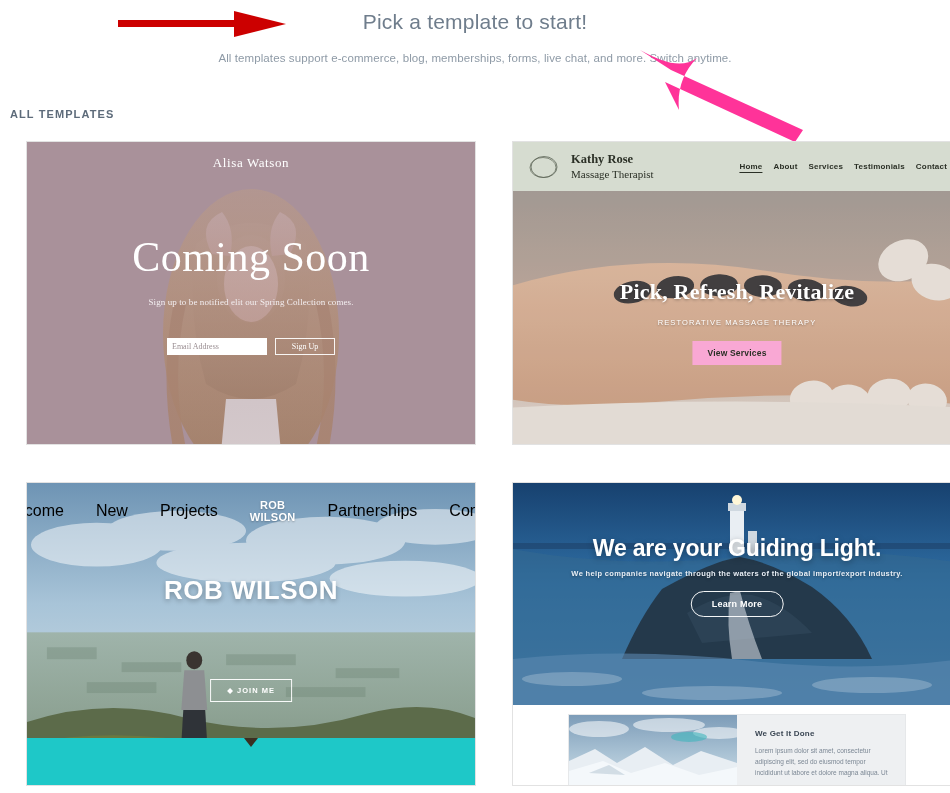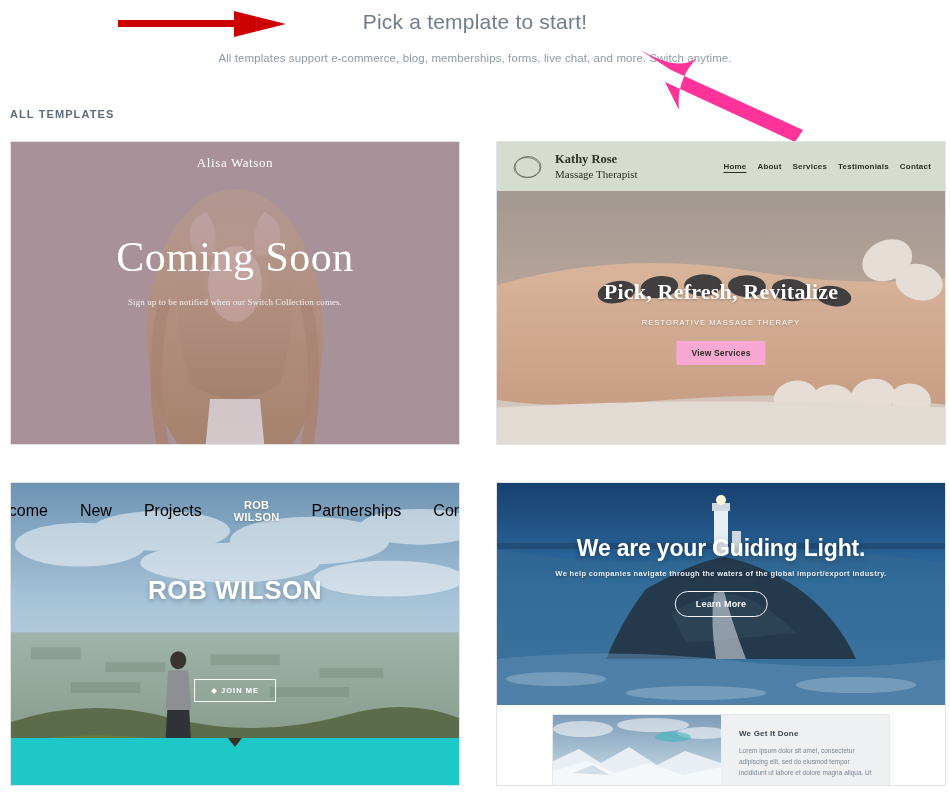--- a/index.html
+++ b/index.html
@@ -26,21 +26,21 @@
     font-size: 11px; font-weight: 700; color: #5d6b7a;
     letter-spacing: 1.1px;
   }
 
   
   .arrow-red { position: absolute; left: 118px; top: 9px; width: 168px; height: 30px; }
   .arrow-pink { position: absolute; left: 635px; top: 42px; width: 168px; height: 100px; }
 
   
   .grid {
-    position: absolute; left: 10px; top: 141px;
+    position: absolute; left: 26px; top: 141px;
     width: 760px;
     display: grid;
     grid-template-columns: 450px 450px;
     grid-template-rows: 304px 304px;
     column-gap: 36px; row-gap: 37px;
   }
   .card {
     position: relative; overflow: hidden;
     border: 1px solid #e2e2e2; background: #fff;
   }
@@ -243,21 +243,25 @@
         <path d="M100 215 L150 215 L158 300 L92 300 Z" fill="#f2f0ee"></path>
         <path d="M86 70 Q70 40 96 28 Q110 45 104 72 Z" fill="url(#skinG)"></path>
         <path d="M164 70 Q180 40 154 28 Q140 45 146 72 Z" fill="url(#skinG)"></path>
         <path d="M60 120 Q40 210 70 300 L55 300 Q30 205 48 118 Z" fill="#a8784c" opacity=".85"></path>
         <path d="M190 120 Q210 210 180 300 L195 300 Q220 205 202 118 Z" fill="#a8784c" opacity=".85"></path>
         <path d="M92 270 L158 270 L160 300 L90 300 Z" fill="#7e8da0"></path>
       </svg>
       <div class="veil"></div>
       <div class="brand">Alisa Watson</div>
       <div class="headline">Coming Soon</div>
-      <div class="sub">Sign up to be notified when our Switch Collection comes.</div>
+      <div class="sub">Sign up to be notified elit our Spring Collection comes.</div>
+      <div class="form">
+        <div class="email-input">Email Address</div>
+        <div class="signup-btn">Sign Up</div>
+      </div>
     </div>
 
     <div class="card c2">
       <div class="navbar">
         <div class="logo-wrap">
           <svg width="34" height="26" viewBox="0 0 34 26">
             <ellipse cx="17" cy="13" rx="13" ry="10.5" fill="none" stroke="#5b6355" stroke-width=".8"></ellipse>
             <ellipse cx="16" cy="13.5" rx="13" ry="10" fill="none" stroke="#5b6355" stroke-width=".7"></ellipse>
           </svg>
           <div class="brand-text">

